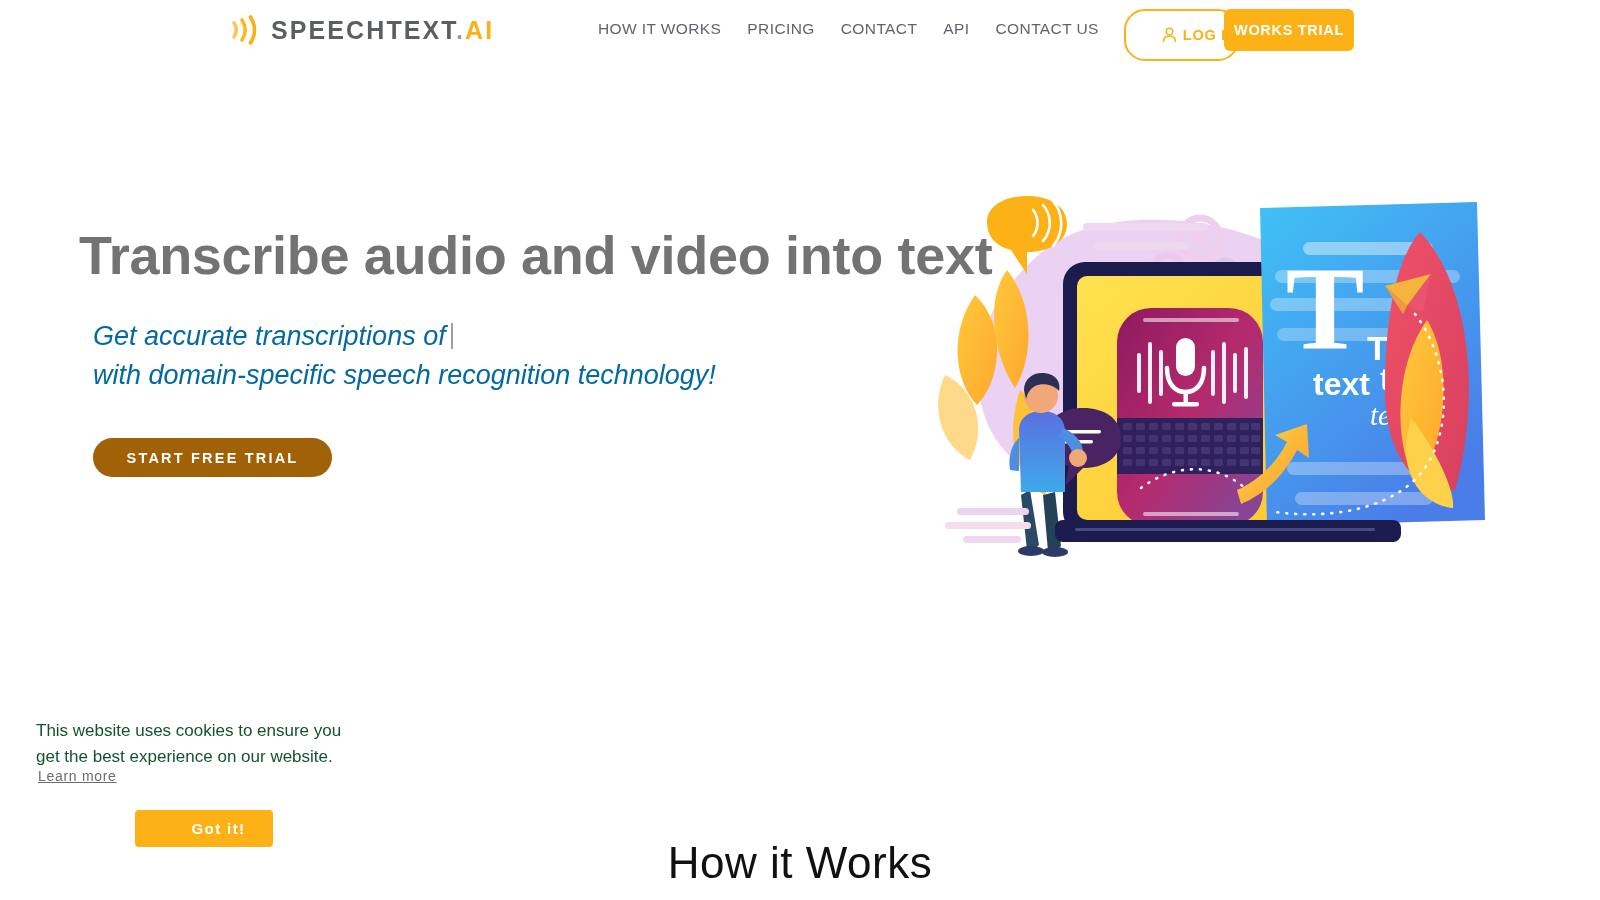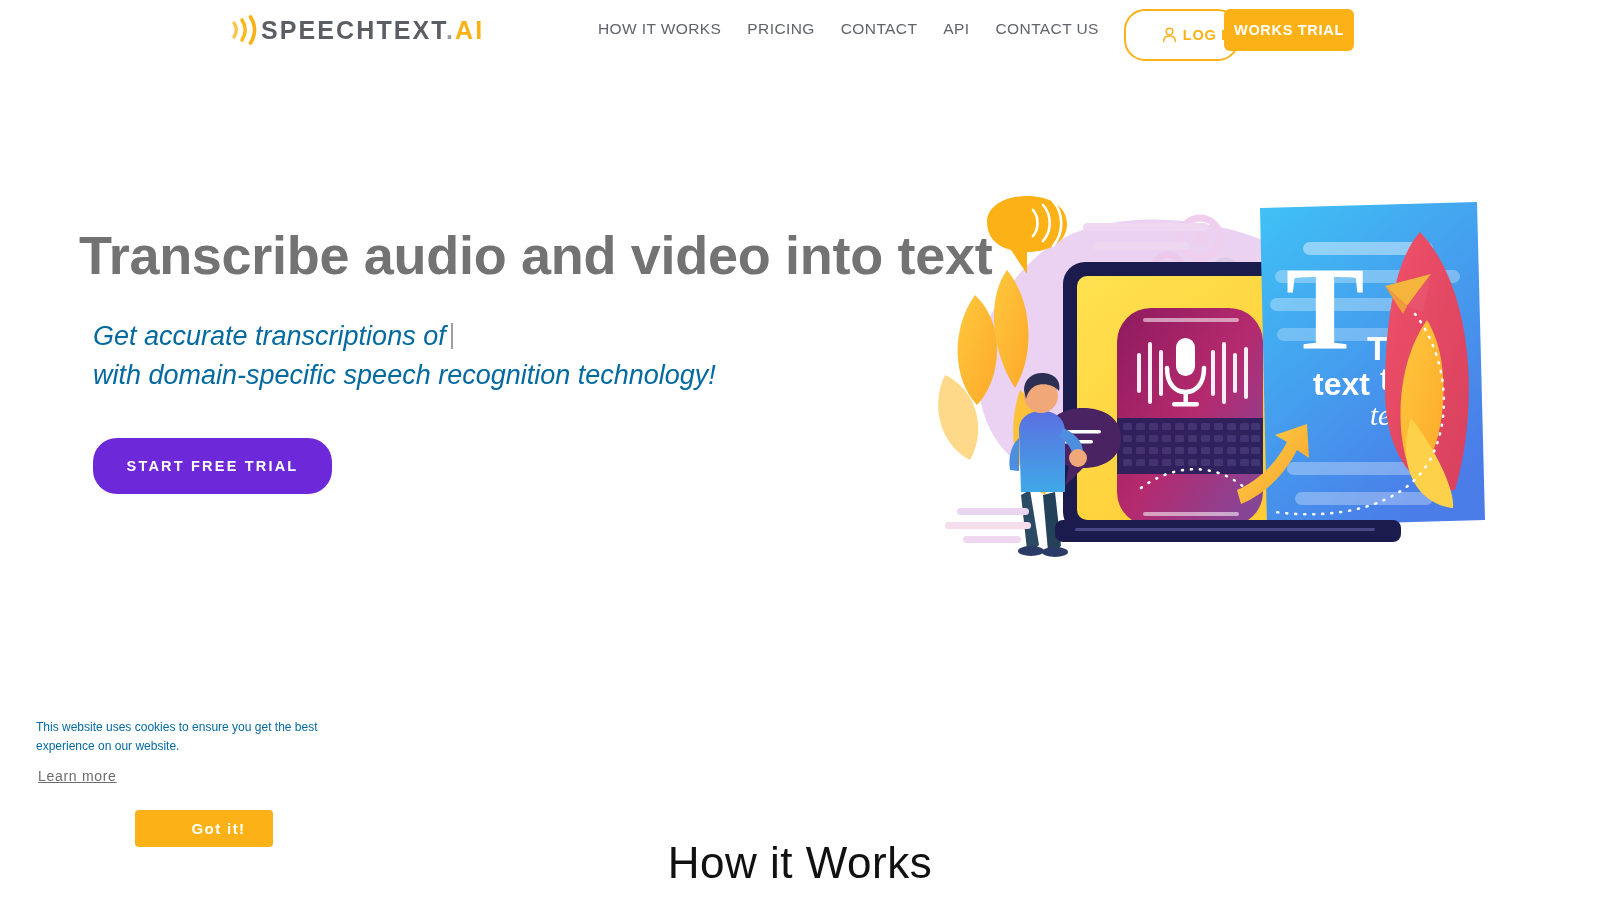--- a/index.html
+++ b/index.html
@@ -11,21 +11,21 @@
   }
   .page { position: relative; width: 1600px; height: 900px; background:#fff; }
 
   
   .header {
     position: absolute; top:0; left:0; width:1600px; height:62px;
     background:#fff; z-index: 40;
   }
   .logo-wrap {
     position:absolute; left:228px; top:13px;
-    display:flex; align-items:center; gap:1px;
+    display:flex; align-items:center; gap:11px;
   }
   .logo-mark { width:32px; height:34px; display:block; }
   .logo-text {
     font-size:25px; font-weight:700; letter-spacing:2.1px;
     color:#5b5f63; line-height:1; white-space:nowrap;
     font-family:"Liberation Sans", sans-serif;
   }
   .logo-text .dot { color:#9a9da0; }
   .logo-text .ai { color:#fcb216; }
 
@@ -63,38 +63,38 @@
   .hero-sub {
     position:absolute; left:93px; top:317px;
     font-size:27px; color:#0369a1; line-height:1.46; font-weight:400;font-style:italic;
   }
   .type-caret {
     display:inline-block; width:2px; height:26px;
     background:#9aa0a6; vertical-align:-4px; margin-left:5px;
   }
   .btn-start {
     position:absolute; left:93px; top:438px;
-    width:239px; height:56px; border:none; border-radius:24px;
-    background:#6d28d9; color:#fff; cursor:pointer;
+    width:239px; height:39px; border:none; border-radius:24px;
+    background:#a16207; color:#fff; cursor:pointer;
     font-size:14.5px; font-weight:700; letter-spacing:2.2px;
     display:flex; align-items:center; justify-content:center;
   }
 
   
   .illus { position:absolute; left:915px; top:190px; width:580px; height:370px; }
   .illus svg { display:block; width:580px; height:370px; }
 
   
   .cookie {
     position:absolute; left:0px; top:700px; width:380px; height:160px;
     background:rgba(255,255,255,0.96); z-index:50;
   }
   .cookie-text {
     position:absolute; left:36px; top:18px; width:330px;
-    font-size:12px; color:#0369a1; line-height:1.55;
+    font-size:17px; color:#14532d; line-height:1.55;
   }
   .cookie-link {
     position:absolute; left:38px; top:68px;
     font-size:14px; color:#6b6c6e; text-decoration:underline;
     letter-spacing:0.7px; cursor:pointer;
   }
   .cookie-btn {
     position:absolute; left:135px; top:110px;
     width:138px; height:37px; border:none; border-radius:4px;
     background:#fcb216; color:#fff; cursor:pointer;

